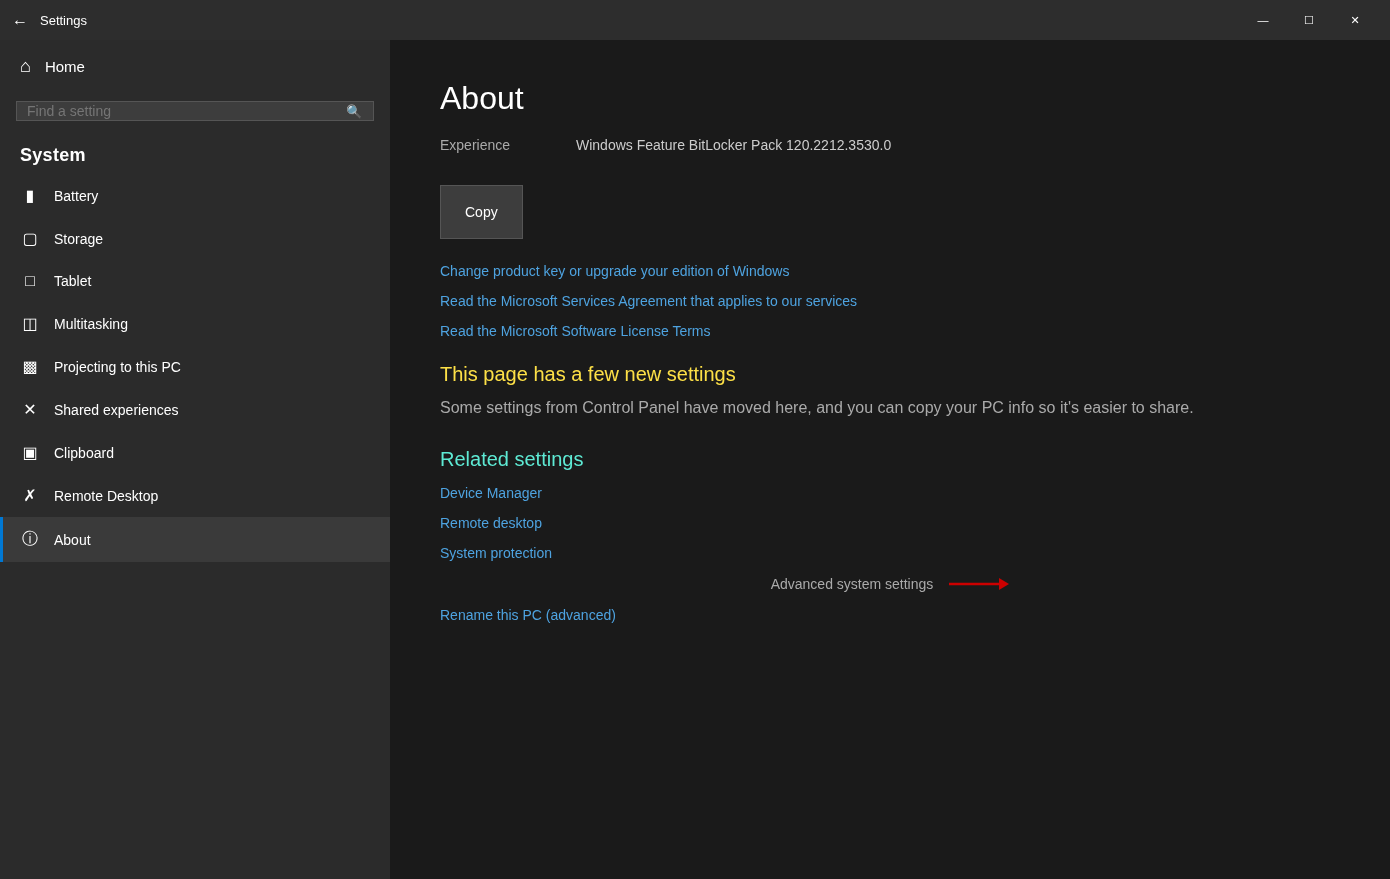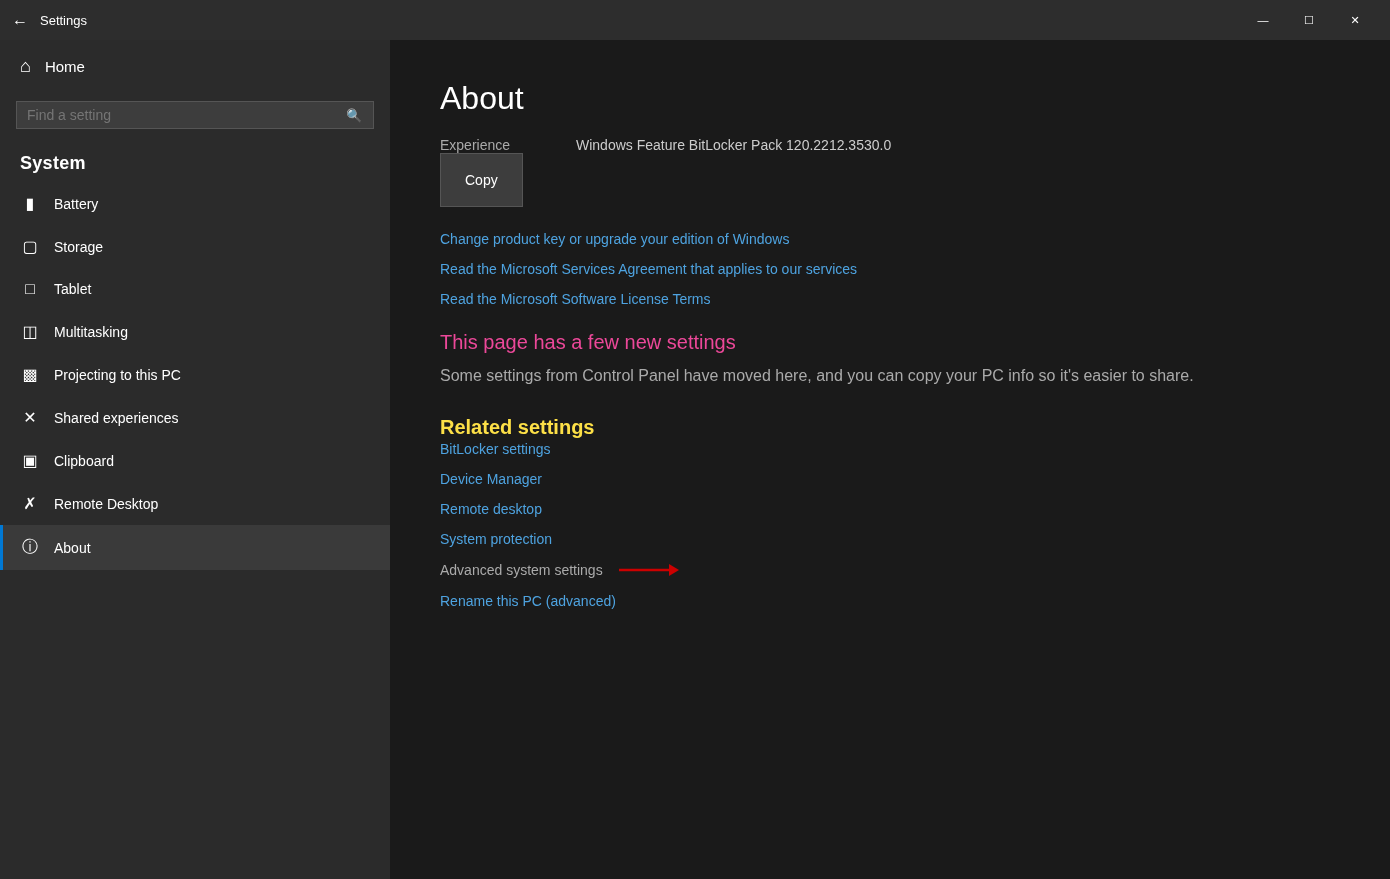--- a/index.html
+++ b/index.html
@@ -73,21 +73,21 @@
     }
     .sidebar-home-icon { font-size: 18px; color: #ffffff; }
     .sidebar-home-label { font-size: 15px; color: #ffffff; }
 
     .search-box {
       margin: 8px 16px 16px 16px;
       display: flex;
       align-items: center;
       background: #3d3d3d;
       border: 1px solid #555;
-      height: 28px;
+      height: 20px;
       padding: 0 10px;
       gap: 8px;
     }
     .search-input {
       background: transparent;
       border: none;
       outline: none;
       color: #aaa;
       font-size: 14px;
       flex: 1;
@@ -137,21 +137,21 @@
     .page-title {
       font-size: 32px;
       font-weight: 300;
       color: #ffffff;
       margin-bottom: 20px;
     }
 
     .info-row {
       display: flex;
       align-items: baseline;
-      margin-bottom: 0;
+      margin-bottom: 32px;
       gap: 16px;
     }
     .info-label {
       font-size: 14px;
       color: #aaaaaa;
       min-width: 120px;
     }
     .info-value {
       font-size: 14px;
       color: #cccccc;
@@ -176,49 +176,50 @@
       margin-bottom: 14px;
       cursor: pointer;
     }
 
     .section-divider {
       margin: 24px 0 16px 0;
     }
     .section-heading {
       font-size: 20px;
       font-weight: 400;
-      color: #ec4899;
+      color: #fde047;
       margin-bottom: 10px;
     }
     .section-description {
       font-size: 16px;
       color: #aaaaaa;
       line-height: 1.5;
       margin-bottom: 8px;
     }
 
     .related-settings-heading {
       font-size: 20px;
-      font-weight: 700;
-      color: #fde047;
-      margin: 28px 0 2px 0;
+      font-weight: 400;
+      color: #5eead4;
+      margin: 28px 0 14px 0;
     }
 
     .static-link {
       font-size: 14px;
       color: #aaaaaa;
       margin-bottom: 14px;
       display: block;
     }
 
     .arrow-container {
       display: flex;
       align-items: center;
       margin-bottom: 14px;
       gap: 16px;
+      justify-content: center;
     }
     .arrow-svg {
       display: inline-block;
     }
 
     
     .content::-webkit-scrollbar { width: 6px; }
     .content::-webkit-scrollbar-track { background: #1a1a1a; }
     .content::-webkit-scrollbar-thumb { background: #555; }
     .sidebar::-webkit-scrollbar { width: 4px; }
@@ -312,21 +313,20 @@
     <a class="link-item">Read the Microsoft Services Agreement that applies to our services</a>
     <a class="link-item">Read the Microsoft Software License Terms</a>
 
     <div class="section-divider">
       <h2 class="section-heading">This page has a few new settings</h2>
       <p class="section-description">Some settings from Control Panel have moved here, and you can copy your PC info so it's easier to share.</p>
     </div>
 
     <h2 class="related-settings-heading">Related settings</h2>
 
-    <a class="link-item">BitLocker settings</a>
     <a class="link-item">Device Manager</a>
     <a class="link-item">Remote desktop</a>
     <a class="link-item">System protection</a>
 
     <div class="arrow-container">
       <span class="static-link" style="margin-bottom:0;">Advanced system settings</span>
       <svg class="arrow-svg" width="60" height="18" viewBox="0 0 60 18">
         <line x1="0" y1="9" x2="50" y2="9" stroke="#cc0000" stroke-width="2.5"></line>
         <polygon points="50,3 60,9 50,15" fill="#cc0000"></polygon>
       </svg>

